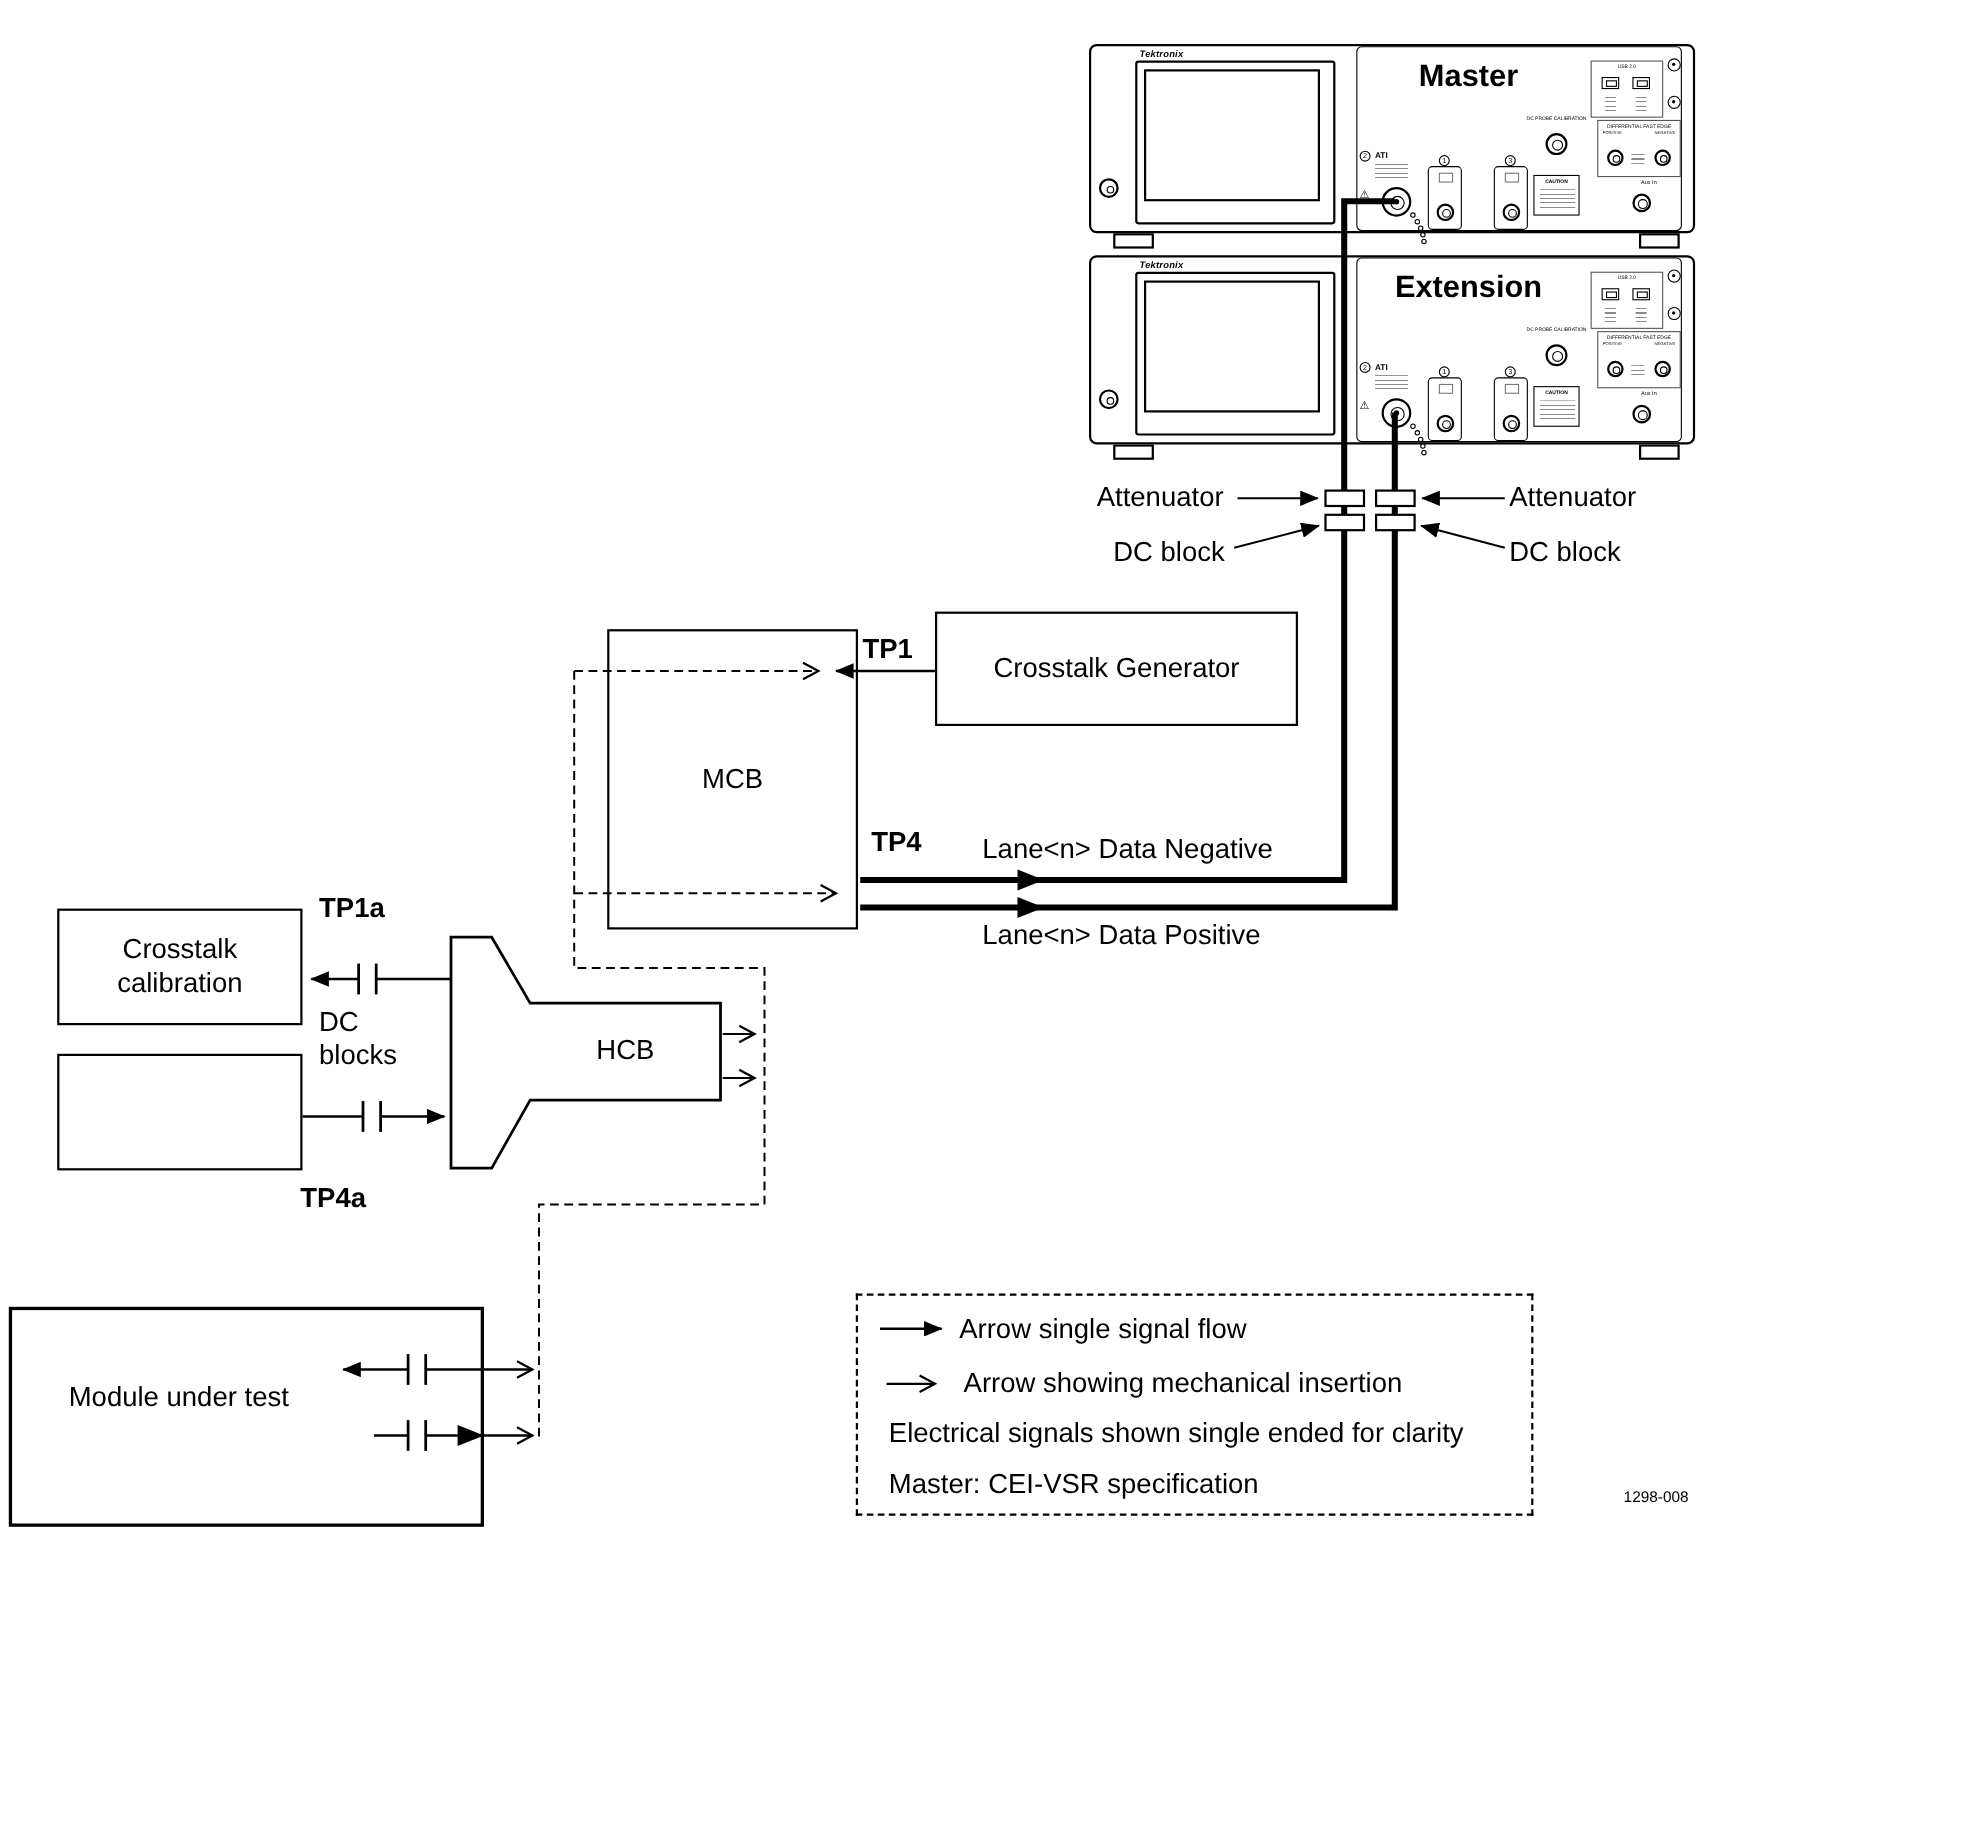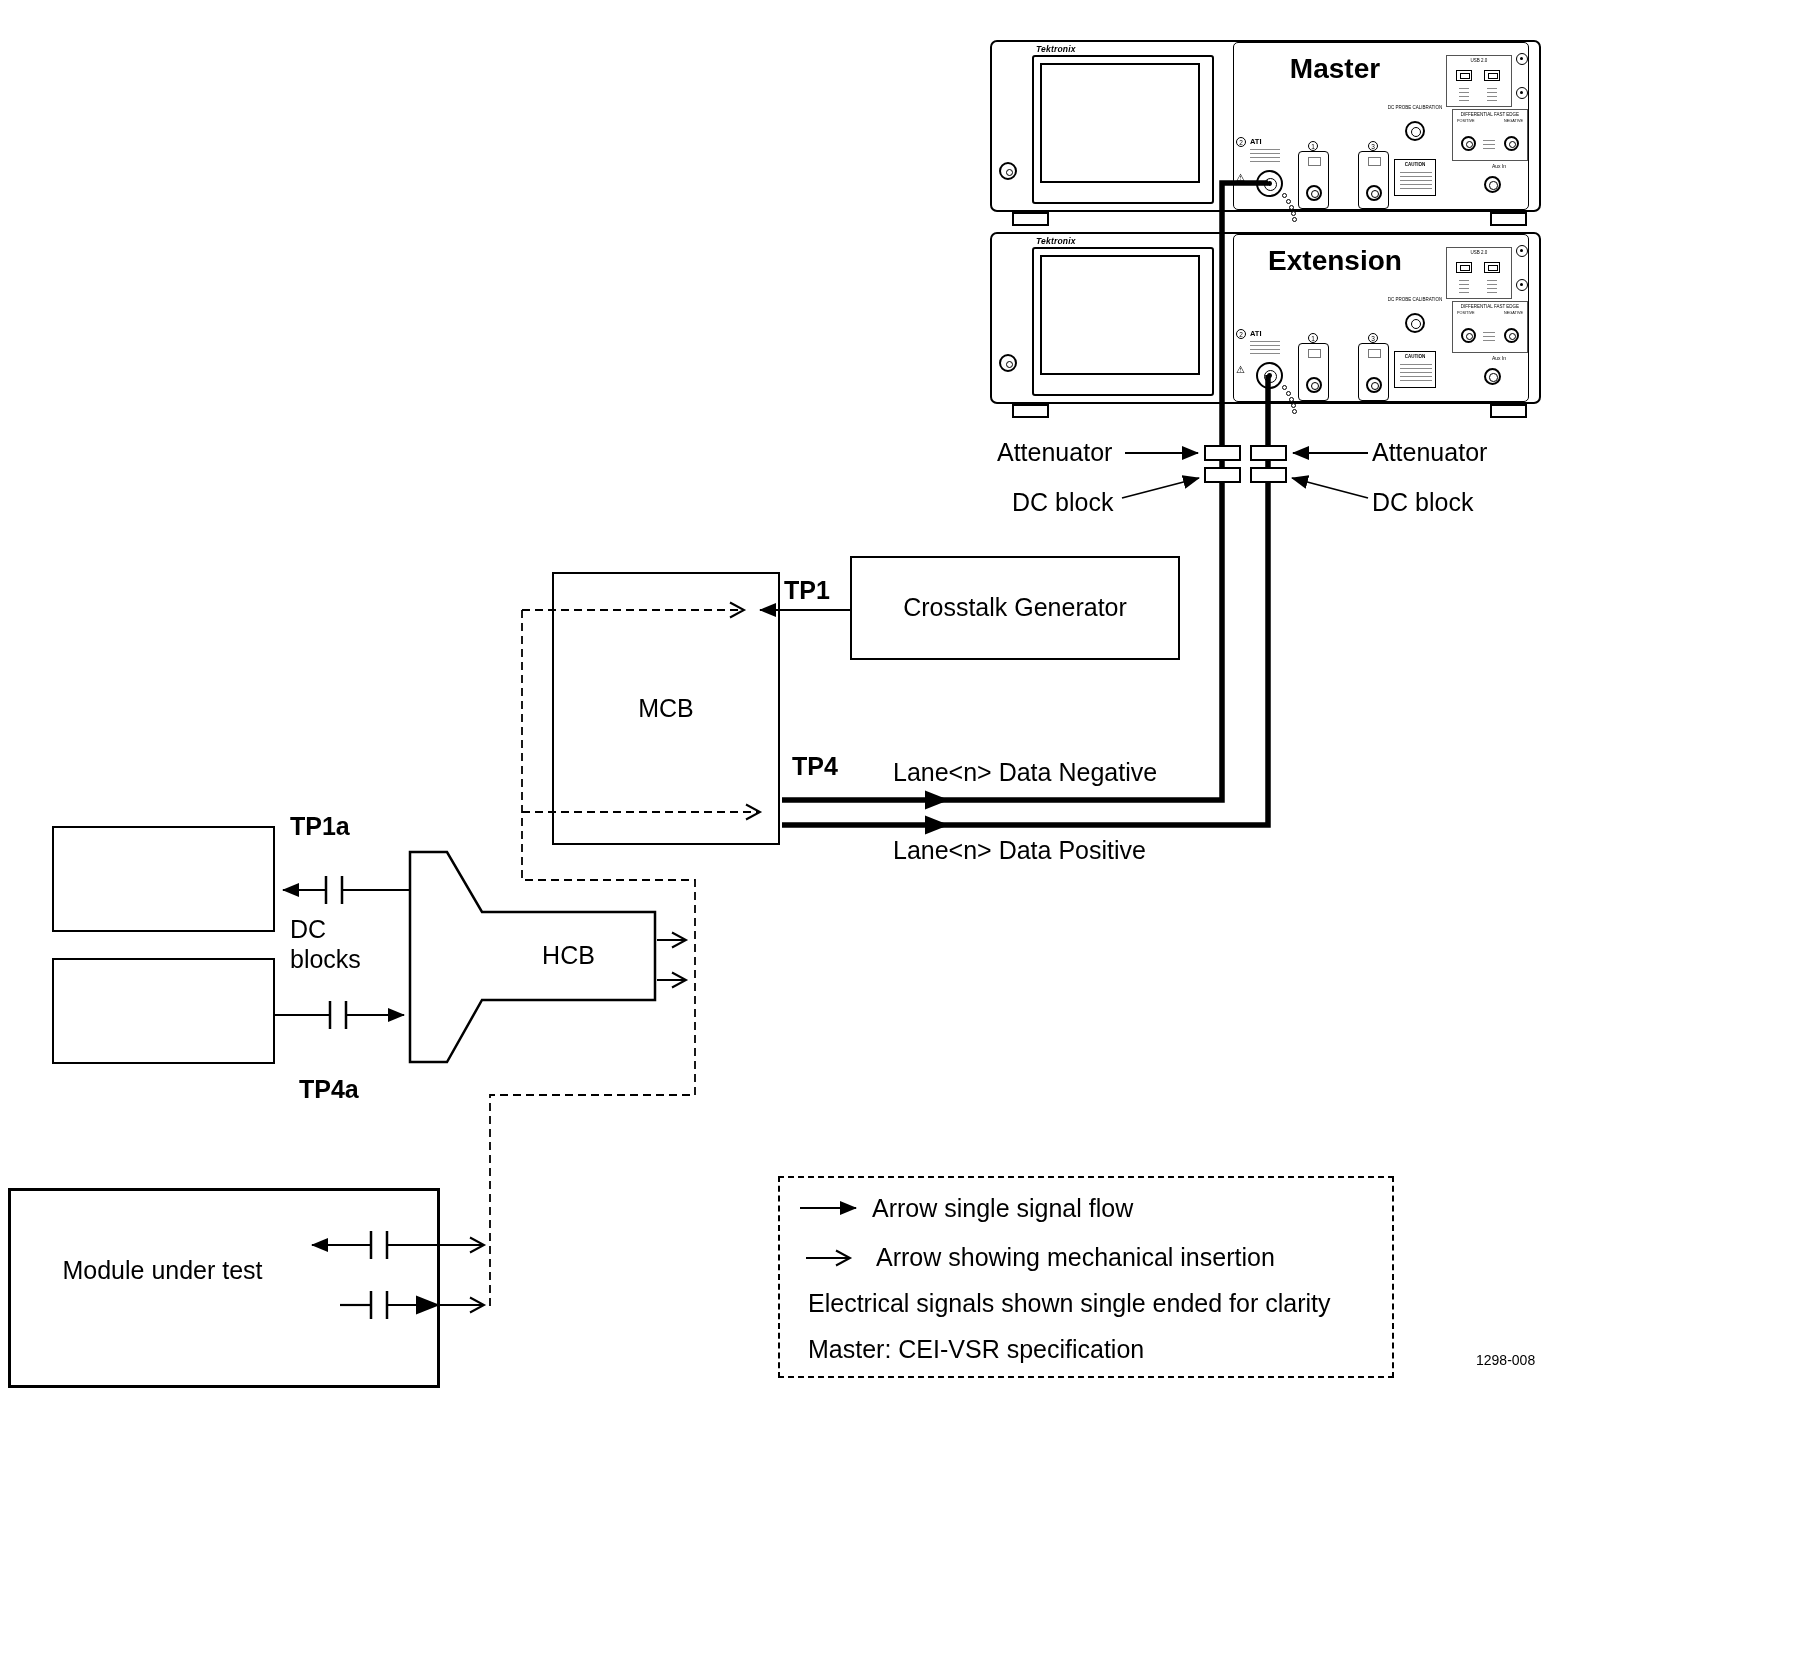--- a/index.html
+++ b/index.html
@@ -263,26 +263,27 @@
       </g>
 
       <line x1="800" y1="1208" x2="856" y2="1208" stroke-width="2.2" marker-end="url(#mf)"></line>
       <line x1="806" y1="1258" x2="850" y2="1258" stroke-width="2" marker-end="url(#mo)"></line>
     </g>
   </svg>
 
   <div class="center-lbl" style="left:850px;top:556px;width:330px;height:104px">Crosstalk Generator</div>
   <div class="center-lbl" style="left:552px;top:572px;width:228px;height:273px">MCB</div>
   <div class="center-lbl" style="left:482px;top:930px;width:173px;height:52px">HCB</div>
+  <div class="center-lbl wrap" style="left:62px;top:826px;width:203px;height:106px">Crosstalk calibration</div>
   <div class="center-lbl" style="left:20px;top:1188px;width:285px;height:165px">Module under test</div>
 
   <div class="lbl bold" style="left:784px;top:576px">TP1</div>
   <div class="lbl bold" style="left:792px;top:752px">TP4</div>
   <div class="lbl bold" style="left:290px;top:812px">TP1a</div>
-  <div class="lbl bold" style="left:299px;top:1075px">TP4a</div>
+  <div class="lbl bold" style="left:273px;top:1075px">TP4a</div>
   <div class="lbl wrap" style="left:290px;top:915px;width:95px">DC blocks</div>
 
   <div class="lbl" style="left:893px;top:758px">Lane&lt;n&gt; Data Negative</div>
   <div class="lbl" style="left:893px;top:836px">Lane&lt;n&gt; Data Positive</div>
 
   <div class="lbl" style="left:997px;top:438px">Attenuator</div>
   <div class="lbl" style="left:1372px;top:438px">Attenuator</div>
   <div class="lbl" style="left:1012px;top:488px">DC block</div>
   <div class="lbl" style="left:1372px;top:488px">DC block</div>
 

